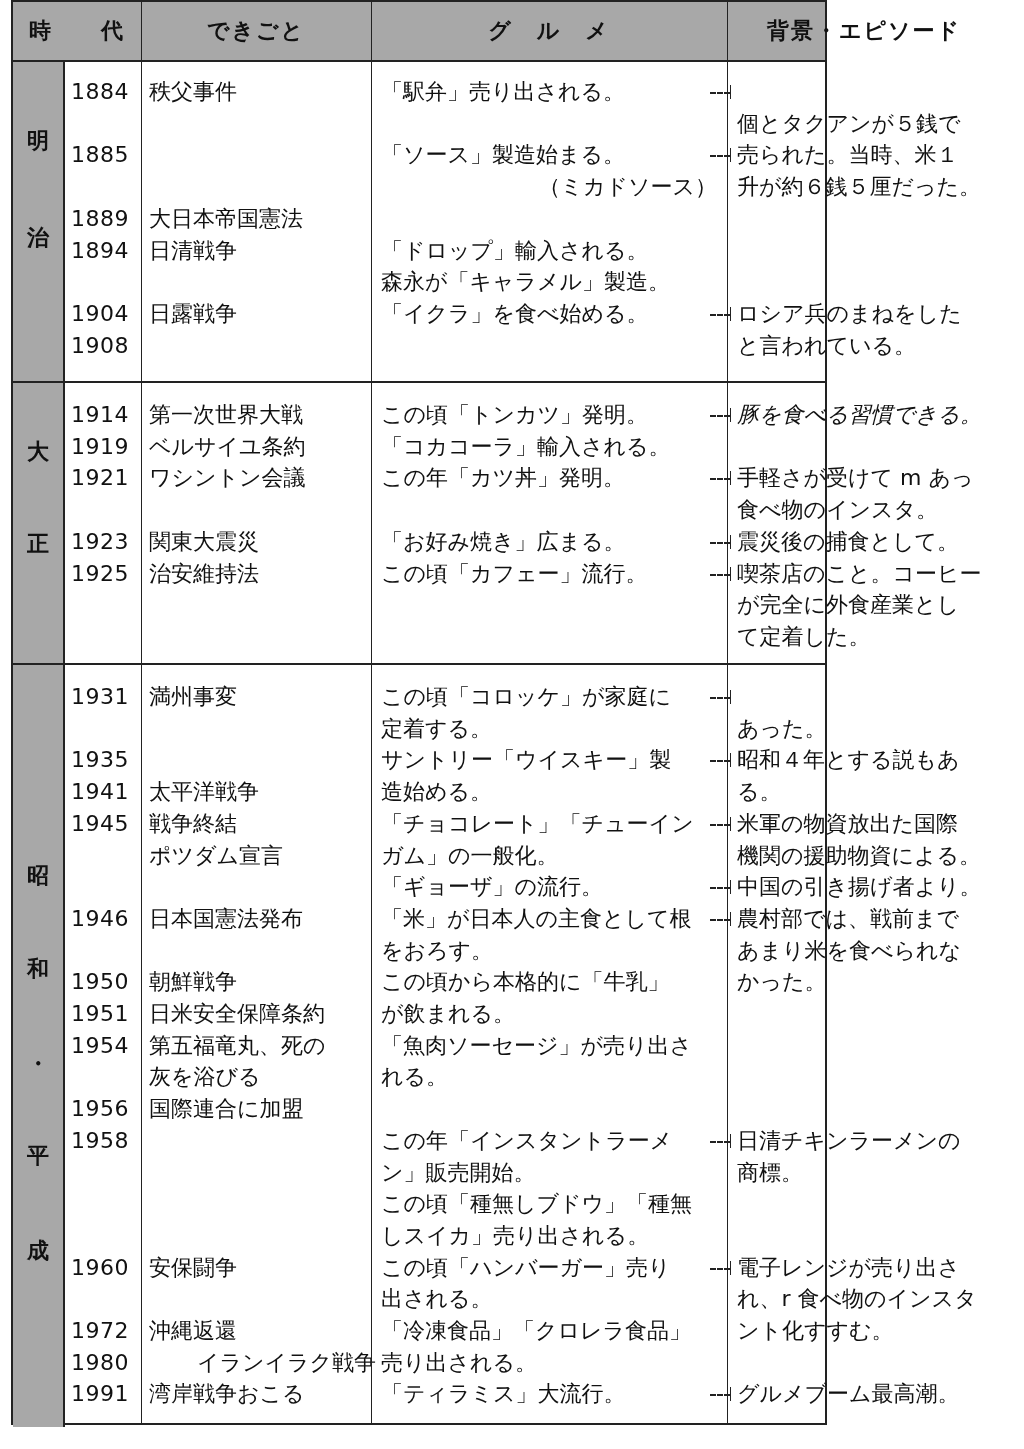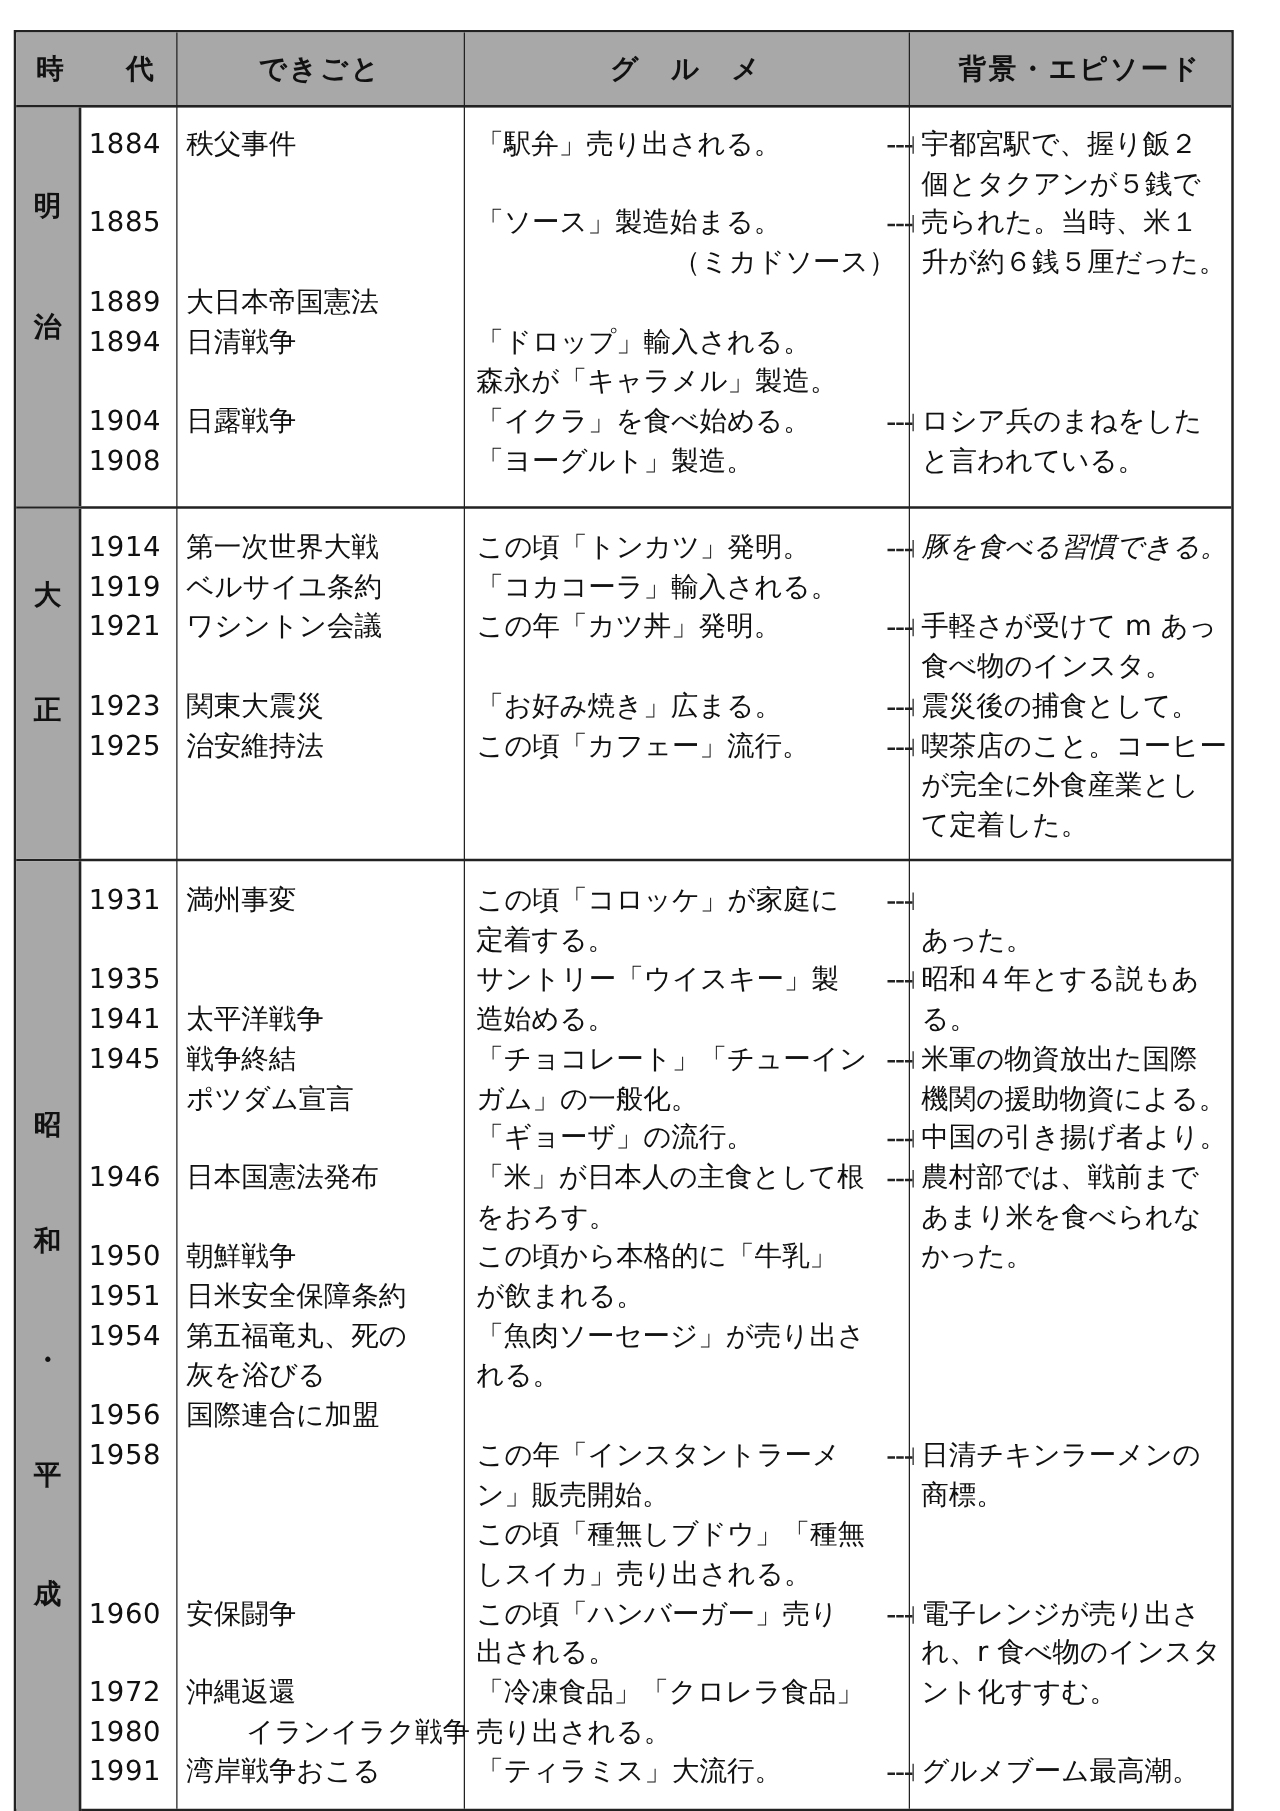--- a/index.html
+++ b/index.html
@@ -1,17 +1,17 @@
 <!DOCTYPE html>
 <html><head>
 <meta charset="utf-8">
 <style>
   html, body { margin:0; padding:0; background:#ffffff; }
   body { width:1024px; height:1449px; position:relative; font-family:"DejaVu Sans","Liberation Sans",sans-serif; color:#111; }
-  .table { position:absolute; left:11px; top:24px; width:976px; height:1425px; border:2px solid #222; box-sizing:border-box; }
+  .table { position:absolute; left:11px; top:0; width:816px; height:1425px; border:2px solid #222; box-sizing:border-box; }
   .hdr { position:absolute; left:0; top:0; width:100%; height:60px; background:#a8a8a8; border-bottom:2px solid #222; box-sizing:border-box; }
   .hcell { position:absolute; top:0; height:58px; display:flex; align-items:center; justify-content:center; font-weight:bold; font-size:22px; letter-spacing:2px; box-sizing:border-box; }
   .vline { position:absolute; top:0; bottom:0; width:0; border-left:1.5px solid #222; }
   .section { position:absolute; left:0; width:100%; border-bottom:2px solid #222; box-sizing:border-box; }
   .era { position:absolute; left:0; top:0; bottom:0; width:52px; background:#a8a8a8; border-right:2px solid #222; box-sizing:border-box; }
   .era-ch { position:absolute; left:0; width:50px; text-align:center; font-weight:bold; font-size:22px; }
   .line { position:absolute; height:32px; line-height:32px; font-size:22px; white-space:nowrap; }
   .yr { left:58px; width:70px; letter-spacing:0.5px; }
   .ev { left:136px; }
   .gm { left:368px; }
@@ -47,22 +47,20 @@
         <div class="line ev" style="top: 172.5px;">日清戦争</div>
         <div class="line yr" style="top: 235.9px;">1904</div>
         <div class="line ev" style="top: 235.9px;">日露戦争</div>
         <div class="line yr" style="top: 267.6px;">1908</div>
         <div class="line gm" style="top: 14px;">「駅弁」売り出される。</div>
         <div class="line gm" style="top: 77.4px;">「ソース」製造始まる。</div>
         <div class="line gm-r" style="top: 109.1px;">（ミカドソース）</div>
         <div class="line gm" style="top: 172.5px;">「ドロップ」輸入される。</div>
         <div class="line gm" style="top: 204.2px;">森永が「キャラメル」製造。</div>
         <div class="line gm" style="top: 235.9px;">「イクラ」を食べ始める。</div>
-        <div class="line gm" style="top: 267.6px;">「ヨーグルト」製造。</div>
-        <div class="line bg" style="top: 14px;">宇都宮駅で、握り飯２</div>
         <div class="line bg" style="top: 45.7px;">個とタクアンが５銭で</div>
         <div class="line bg" style="top: 77.4px;">売られた。当時、米１</div>
         <div class="line bg" style="top: 109.1px;">升が約６銭５厘だった。</div>
         <div class="line bg" style="top: 235.9px;">ロシア兵のまねをした</div>
         <div class="line bg" style="top: 267.6px;">と言われている。</div>
         <div class="dash" style="left: 697px; top: 14px;"></div>
         <div class="dash" style="left: 697px; top: 77.4px;"></div>
         <div class="dash" style="left: 697px; top: 235.9px;"></div>
       </div>
       <div class="section" style="top: 381px; height: 282px;">

